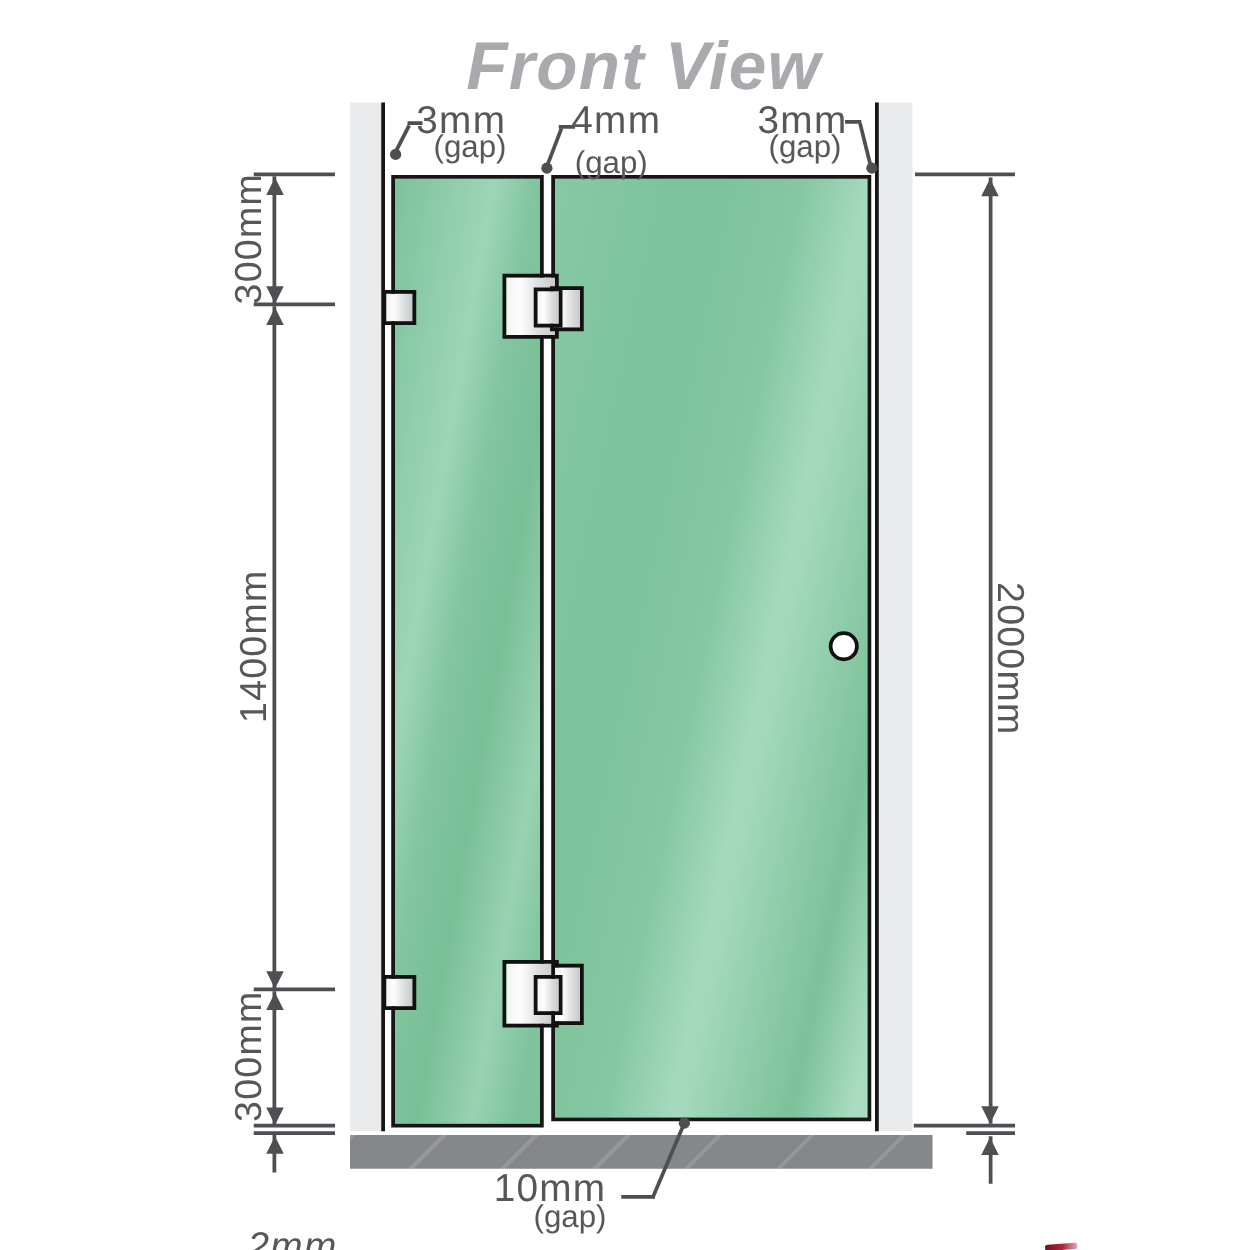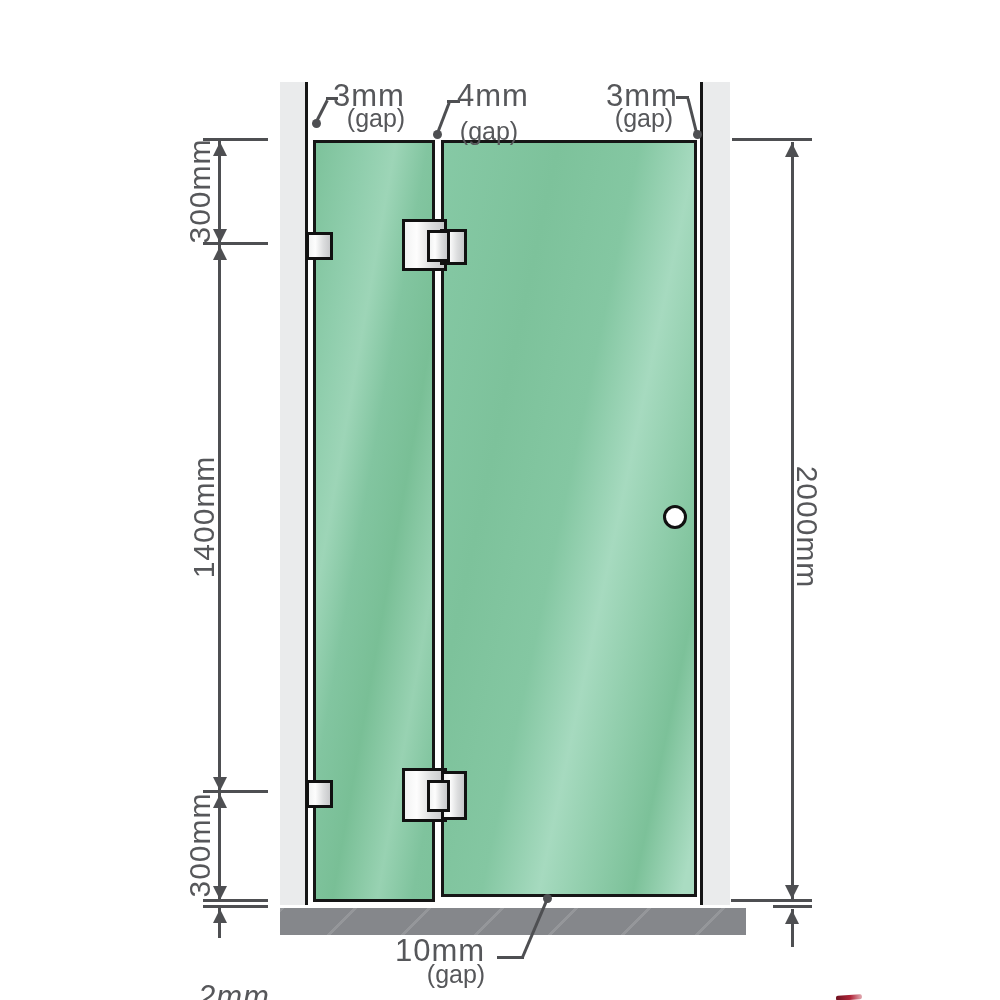--- a/index.html
+++ b/index.html
@@ -61,20 +61,21 @@
     position:absolute;left:836px;top:995px;width:26px;height:5px;z-index:9;
     background:linear-gradient(90deg,#6e1220,#b0263a 55%,#e3adb4);
     border-radius:2px;transform:rotate(-4deg);
   }
 </style>
 </head>
 <body>
 
 <div class="canvas">
 
+  <h1 class="title">Front View</h1>
 
   <div class="wall left"></div>
   <div class="wall right"></div>
   <div class="floor"></div>
 
   <div class="glass fixed"></div>
   <div class="glass door"></div>
 
   <div class="metal" style="left:306px;top:232px;width:21px;height:22px;"></div>
   <div class="metal" style="left:306px;top:780px;width:21px;height:22px;"></div>

